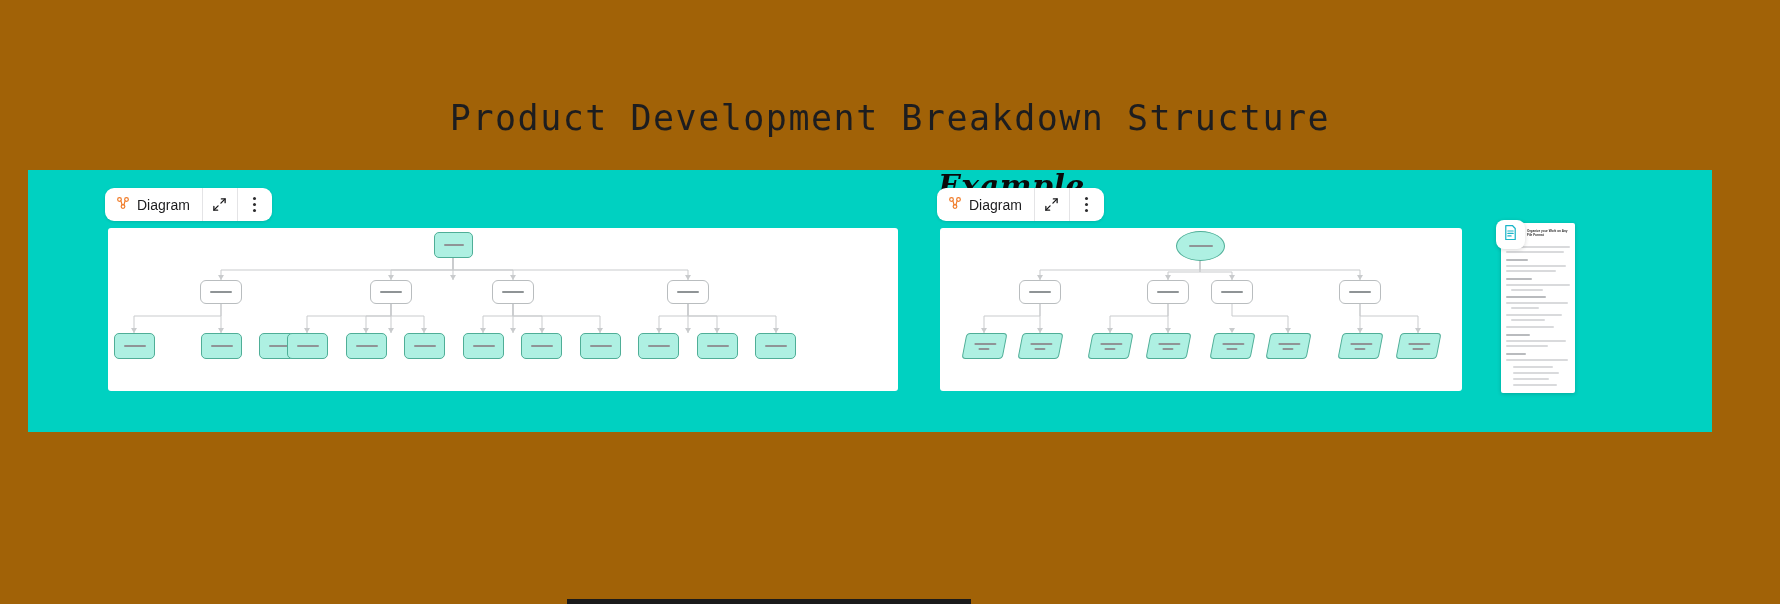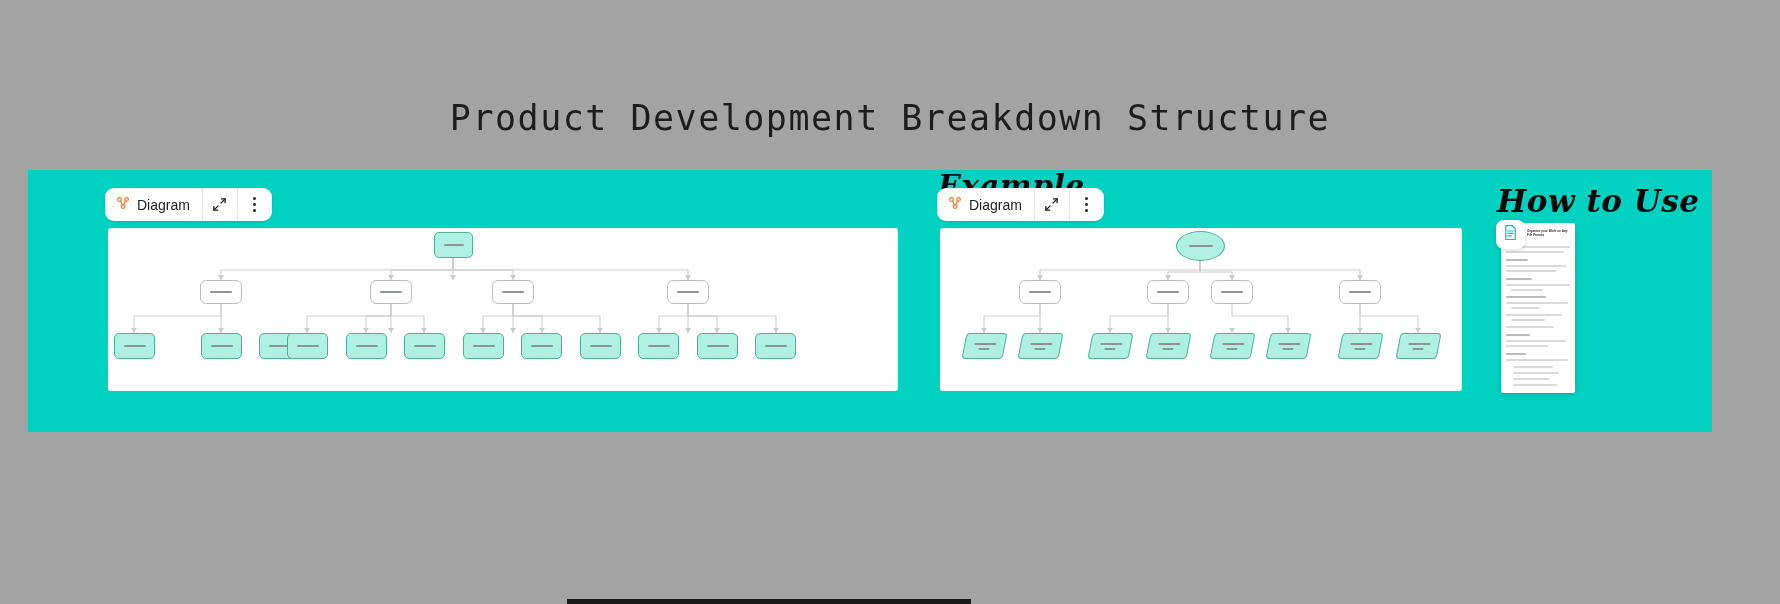--- a/index.html
+++ b/index.html
@@ -9,21 +9,21 @@
     width: 1780px;
     height: 604px;
     overflow: hidden;
     font-family: "Liberation Sans", sans-serif;
   }
 
   .page {
     position: relative;
     width: 1780px;
     height: 604px;
-    background: #a3a3a3;
+    background: #a16207;
   }
 
   
   .page-title {
     position: absolute;
     left: 0;
     top: 98px;
     width: 1780px;
     text-align: center;
     font-family: "DejaVu Sans Mono", "Liberation Mono", monospace;
@@ -212,21 +212,20 @@
 </head>
 <body>
 
 <div class="page">
 
   <div class="page-title">Product Development Breakdown Structure</div>
 
   <div class="band"></div>
 
   <div class="handwrite hw-example">Example</div>
-  <div class="handwrite hw-howto">How to Use</div>
 
   <div class="diagram-card" id="card-template">
     <svg width="790" height="163" viewBox="0 0 790 163">
       <g fill="none" stroke="#c9cbcd" stroke-width="1">
 
         <path d="M345 30 L345 42 L113 42 L113 52"></path>
         <path d="M345 30 L345 42 L283 42 L283 52"></path>
         <path d="M345 30 L345 52"></path>
         <path d="M345 30 L345 42 L405 42 L405 52"></path>
         <path d="M345 30 L345 42 L580 42 L580 52"></path>

